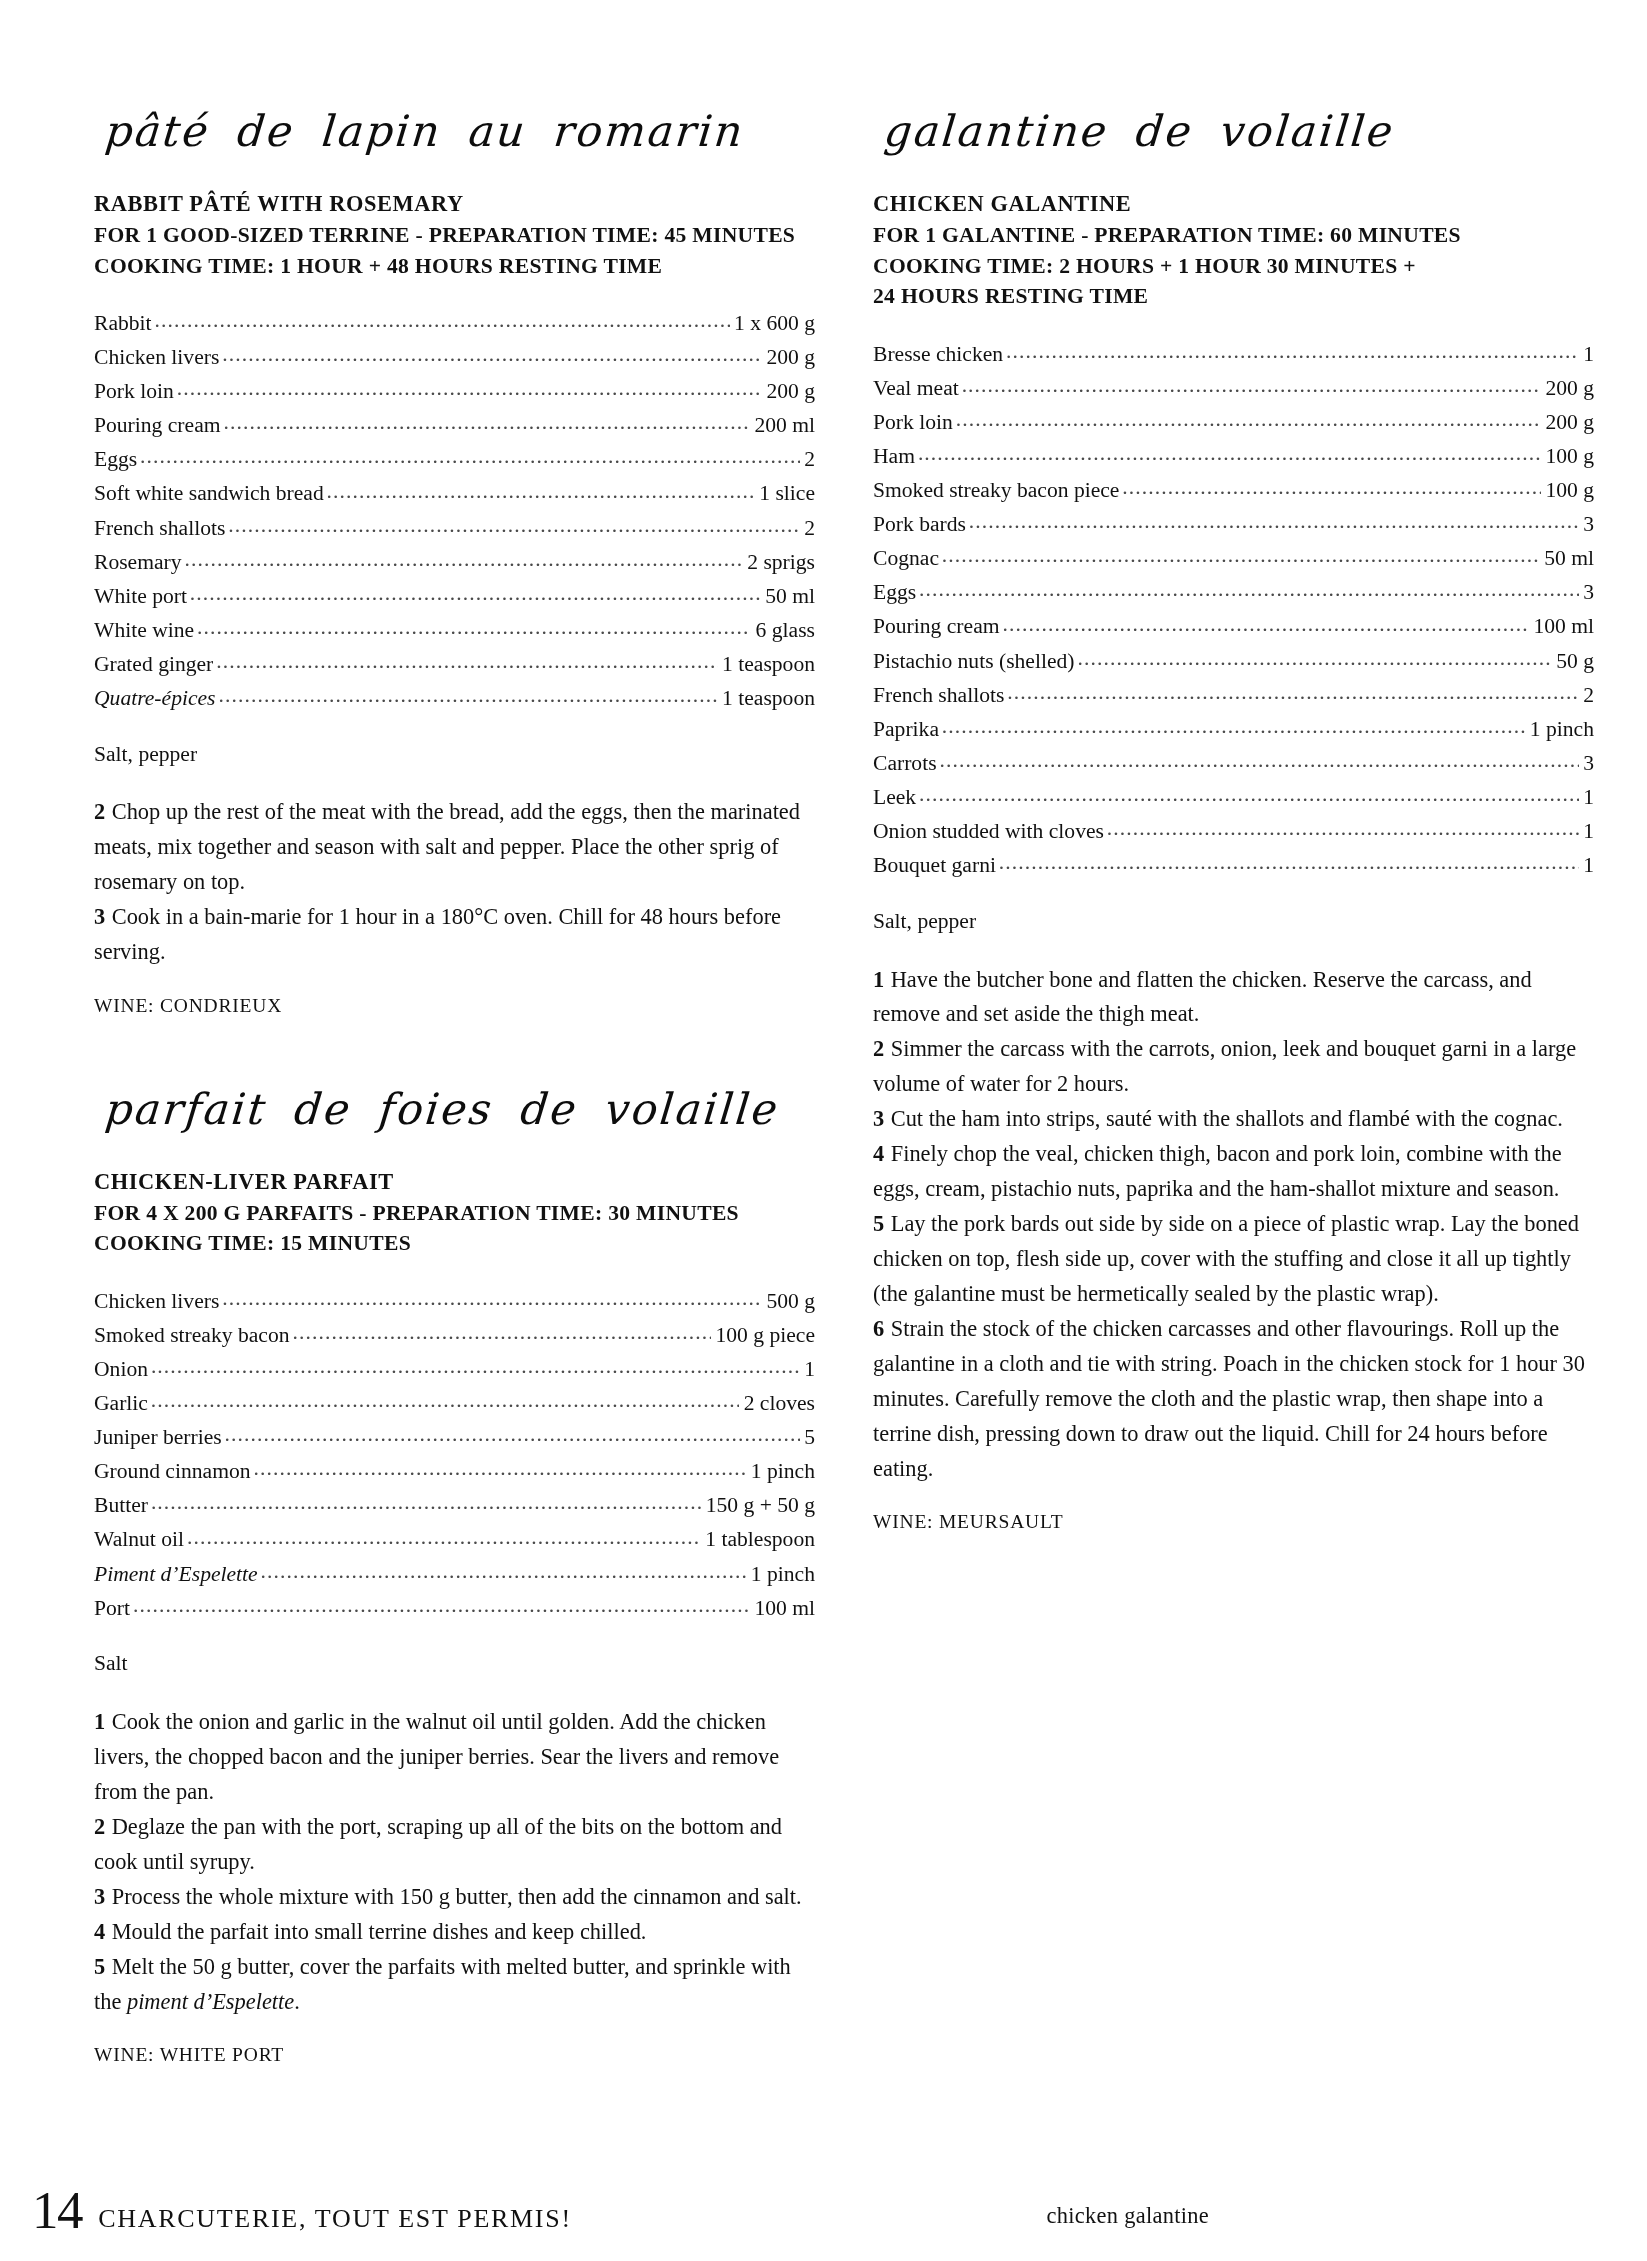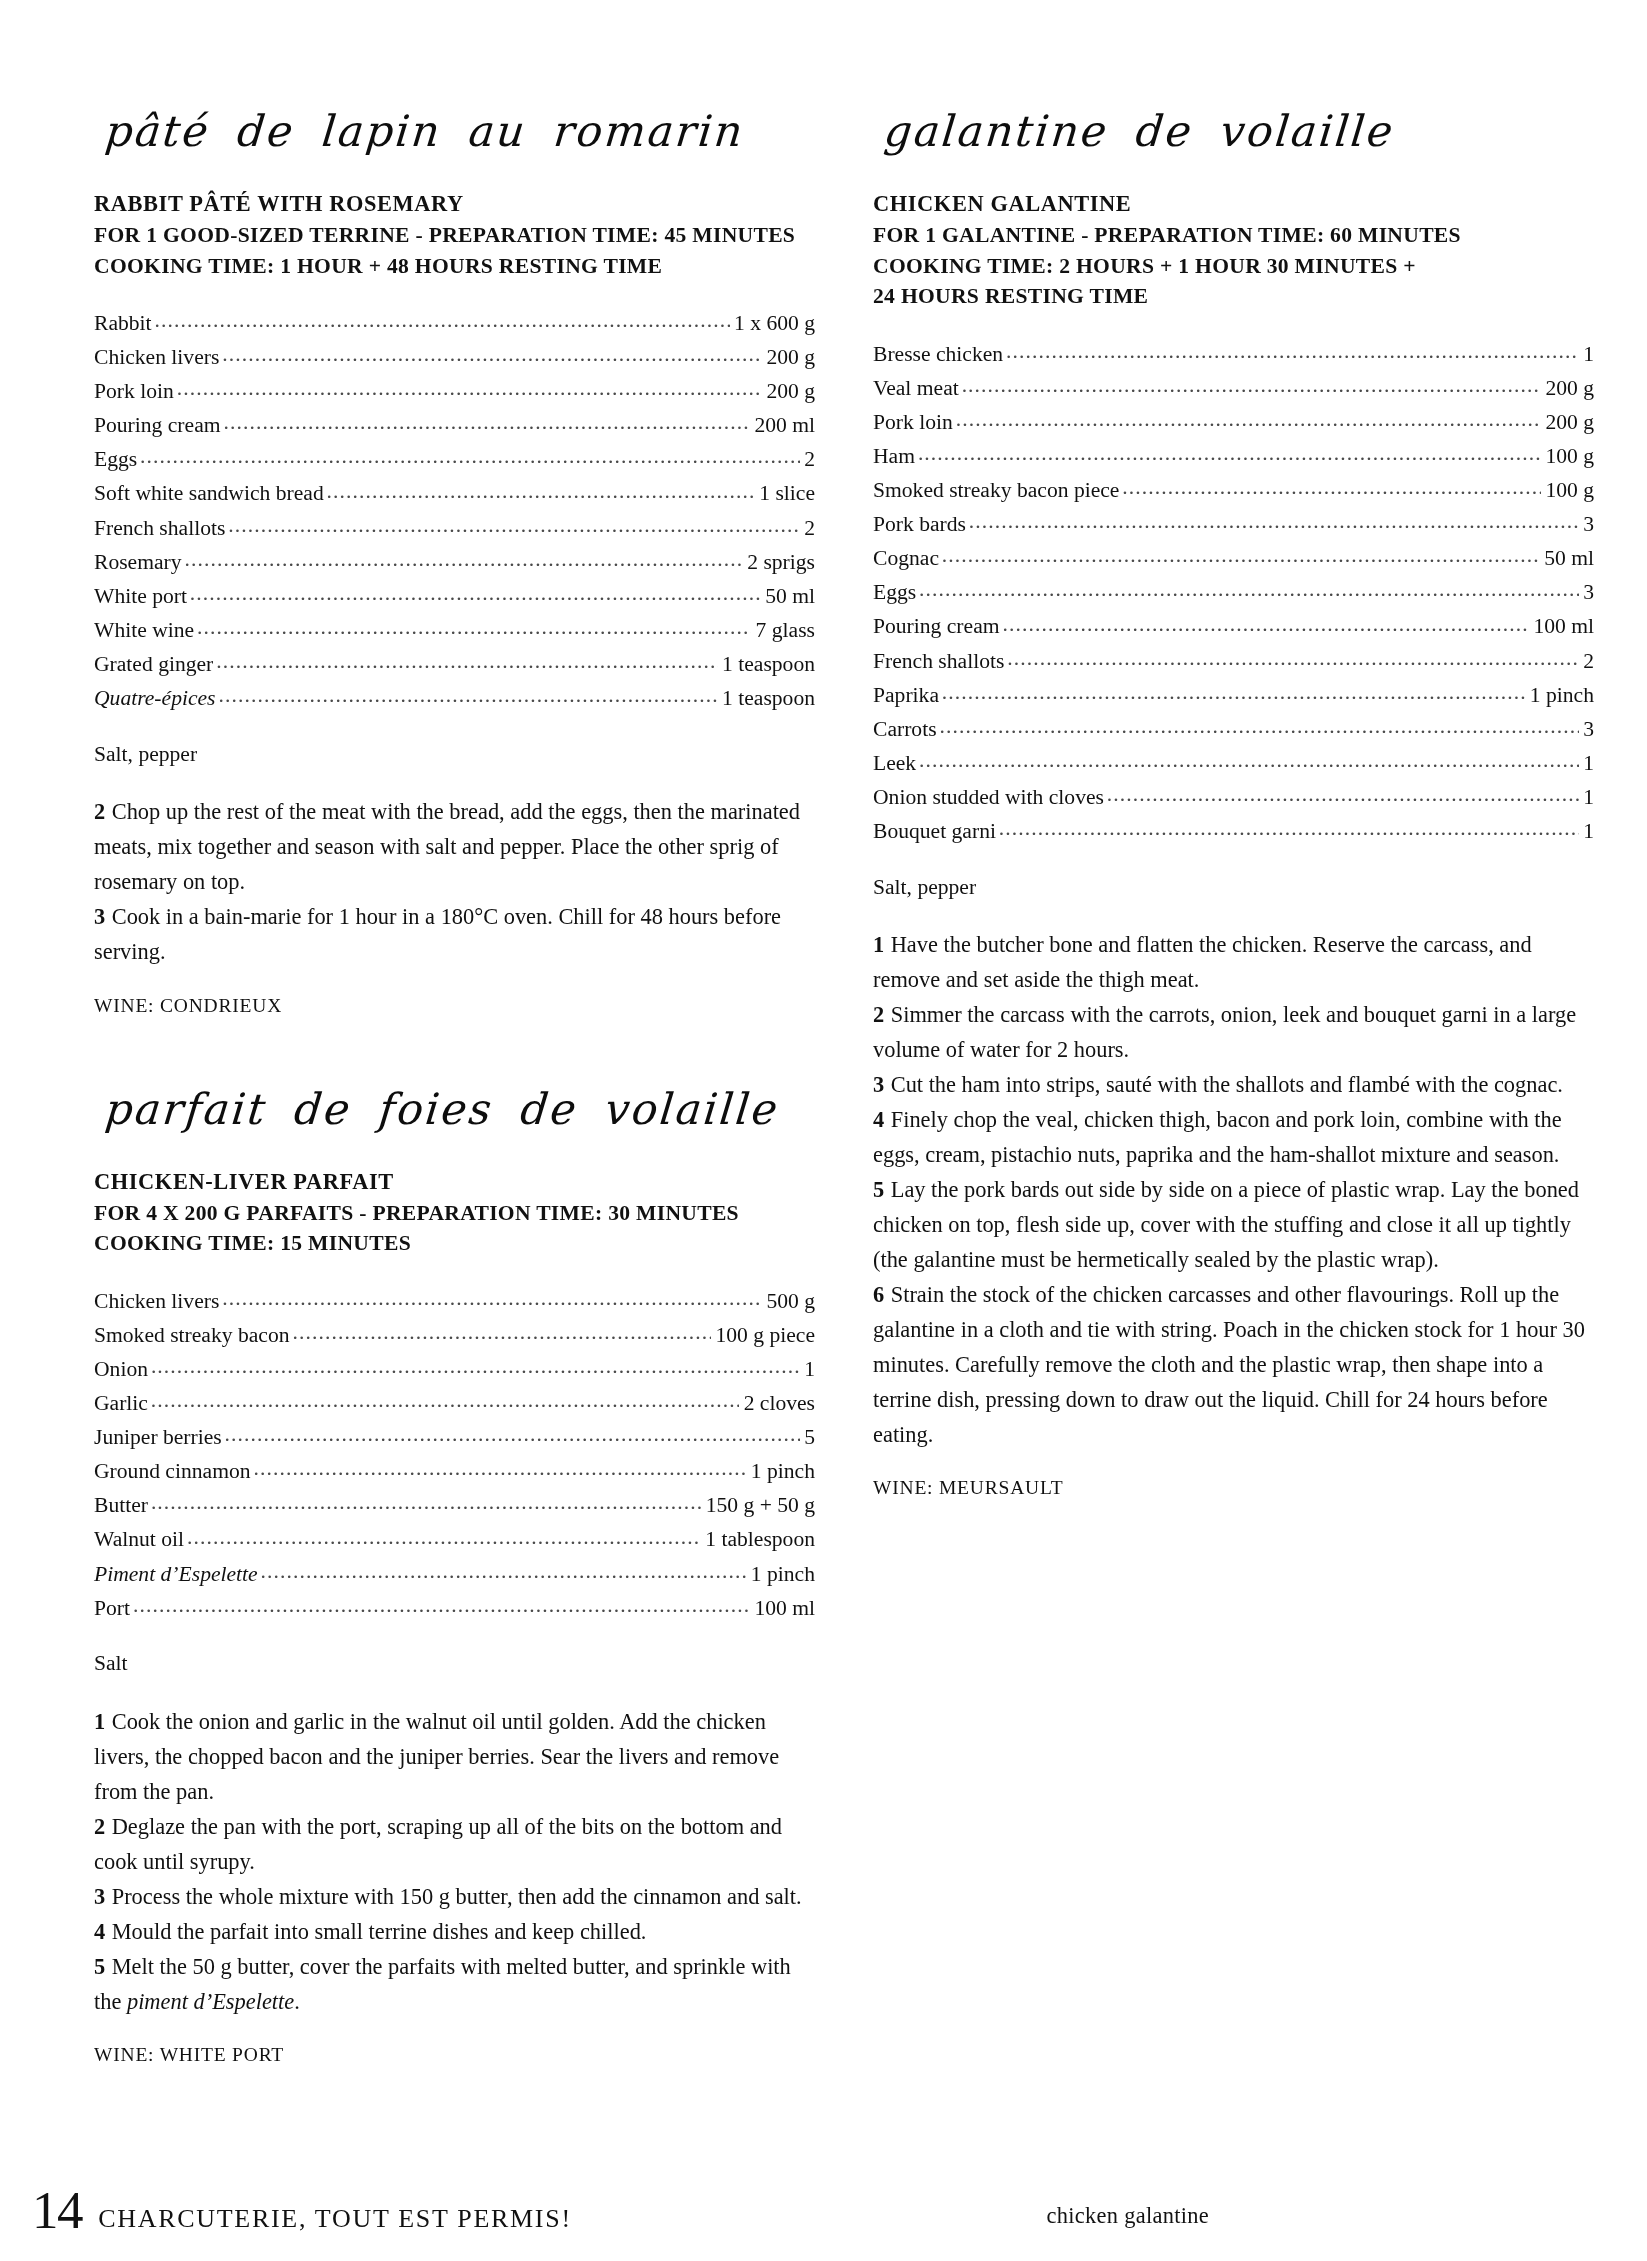--- a/index.html
+++ b/index.html
@@ -210,21 +210,21 @@
               <span class="ing-qty">2 sprigs</span>
             </div>
             <div class="ing-row">
               <span class="ing-name">White port</span>
               <span class="ing-leader"></span>
               <span class="ing-qty">50 ml</span>
             </div>
             <div class="ing-row">
               <span class="ing-name">White wine</span>
               <span class="ing-leader"></span>
-              <span class="ing-qty">7 glass</span>
+              <span class="ing-qty">6 glass</span>
             </div>
             <div class="ing-row">
               <span class="ing-name">Grated ginger</span>
               <span class="ing-leader"></span>
               <span class="ing-qty">1 teaspoon</span>
             </div>
             <div class="ing-row">
               <span class="ing-name ital">Quatre-épices</span>
               <span class="ing-leader"></span>
               <span class="ing-qty">1 teaspoon</span>
@@ -360,20 +360,25 @@
               <span class="ing-name">Eggs</span>
               <span class="ing-leader"></span>
               <span class="ing-qty">3</span>
             </div>
             <div class="ing-row">
               <span class="ing-name">Pouring cream</span>
               <span class="ing-leader"></span>
               <span class="ing-qty">100 ml</span>
             </div>
             <div class="ing-row">
+              <span class="ing-name">Pistachio nuts (shelled)</span>
+              <span class="ing-leader"></span>
+              <span class="ing-qty">50 g</span>
+            </div>
+            <div class="ing-row">
               <span class="ing-name">French shallots</span>
               <span class="ing-leader"></span>
               <span class="ing-qty">2</span>
             </div>
             <div class="ing-row">
               <span class="ing-name">Paprika</span>
               <span class="ing-leader"></span>
               <span class="ing-qty">1 pinch</span>
             </div>
             <div class="ing-row">

